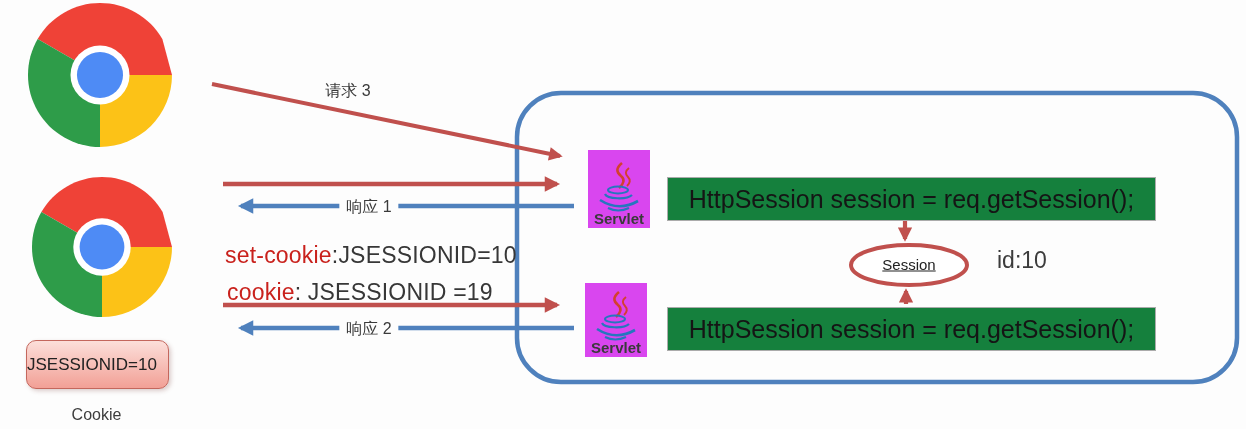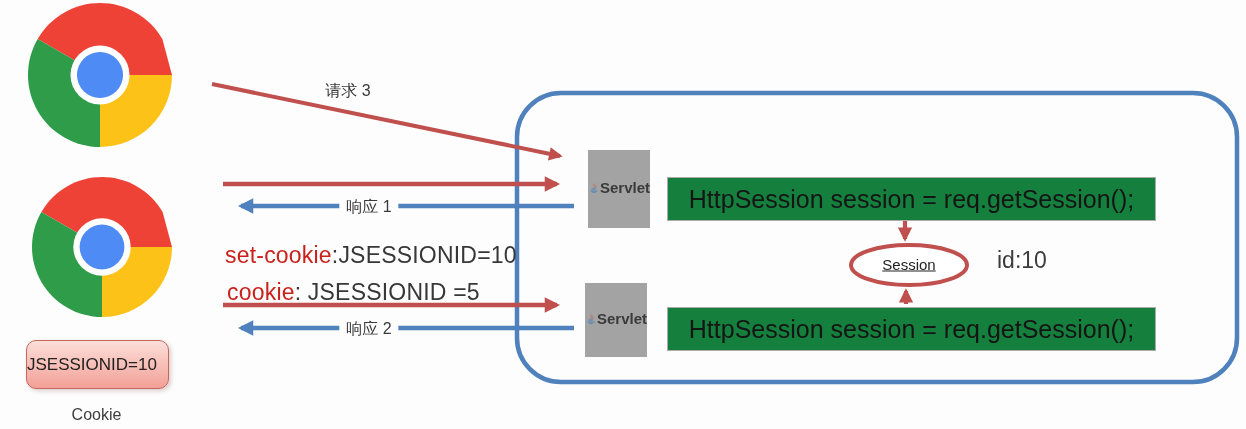--- a/index.html
+++ b/index.html
@@ -27,22 +27,22 @@
   .hdr .red{color:#C9211C;}
   
   .code-box{
     position:absolute;z-index:2;width:487px;height:42px;
     background:#15803d;border:1px solid #ABABAB;
     display:flex;align-items:center;justify-content:center;
     font-size:25px;color:#151515;white-space:nowrap;
   }
   
   .servlet{
-    position:absolute;z-index:2;width:62px;background:#a3a3a3;
-    display:flex;align-items:center;justify-content:flex-end;
+    position:absolute;z-index:2;width:62px;background:#d946ef;
+    display:flex;flex-direction:column;align-items:center;justify-content:flex-end;
     padding-bottom:2px;box-sizing:border-box;
   }
   .servlet-label{
     font-size:15px;font-weight:bold;color:#3a3a3a;line-height:1;margin-top:-2px;
   }
   
   .cookie-box{
     position:absolute;z-index:2;left:26px;top:340px;width:141px;height:47px;
     border:1px solid #C4675D;border-radius:10px;
     background:linear-gradient(#FCDFDA,#F2A096);
@@ -110,21 +110,21 @@
   <div class="cookie-box">
       <span>JSESSIONID=10</span>
     </div>
   <div class="cookie-caption">Cookie</div>
 
   <div class="arrow-label nobg" style="left:348px;top:91px">请求 3</div>
   <div class="arrow-label" style="left:369px;top:207px">响应 1</div>
   <div class="arrow-label" style="left:369px;top:329px">响应 2</div>
 
   <div class="hdr" style="left:225px;top:230px"><span class="red">set-cookie</span><span>:JSESSIONID=10</span></div>
-  <div class="hdr" style="left:227px;top:267px"><span class="red">cookie</span><span>: JSESSIONID =5</span></div>
+  <div class="hdr" style="left:227px;top:267px"><span class="red">cookie</span><span>: JSESSIONID =19</span></div>
 
   <div class="servlet" style="left:588px;top:150px;height:78px">
     <svg width="62" height="54" viewBox="0 0 62 54">
       <path d="M34 4 C28 9 28 13 33 17 C37 20 36 25 31 29" stroke="#D3402F" stroke-width="2.6" fill="none"></path>
       <path d="M41 9 C37 12 37 15 40 18 C43 21 42 24 39 27" stroke="#D3402F" stroke-width="1.9" fill="none"></path>
       <ellipse cx="30" cy="31" rx="10" ry="3.4" stroke="#2577BE" stroke-width="2" fill="none"></ellipse>
       <path d="M17 35 a14 5 0 0 0 27 1" stroke="#2577BE" stroke-width="2.2" fill="none"></path>
       <path d="M12 41 q19 12 38 1" stroke="#2577BE" stroke-width="2.6" fill="none"></path>
       <path d="M20 49 q10 5 21 0" stroke="#2577BE" stroke-width="2.2" fill="none"></path>
     </svg>

